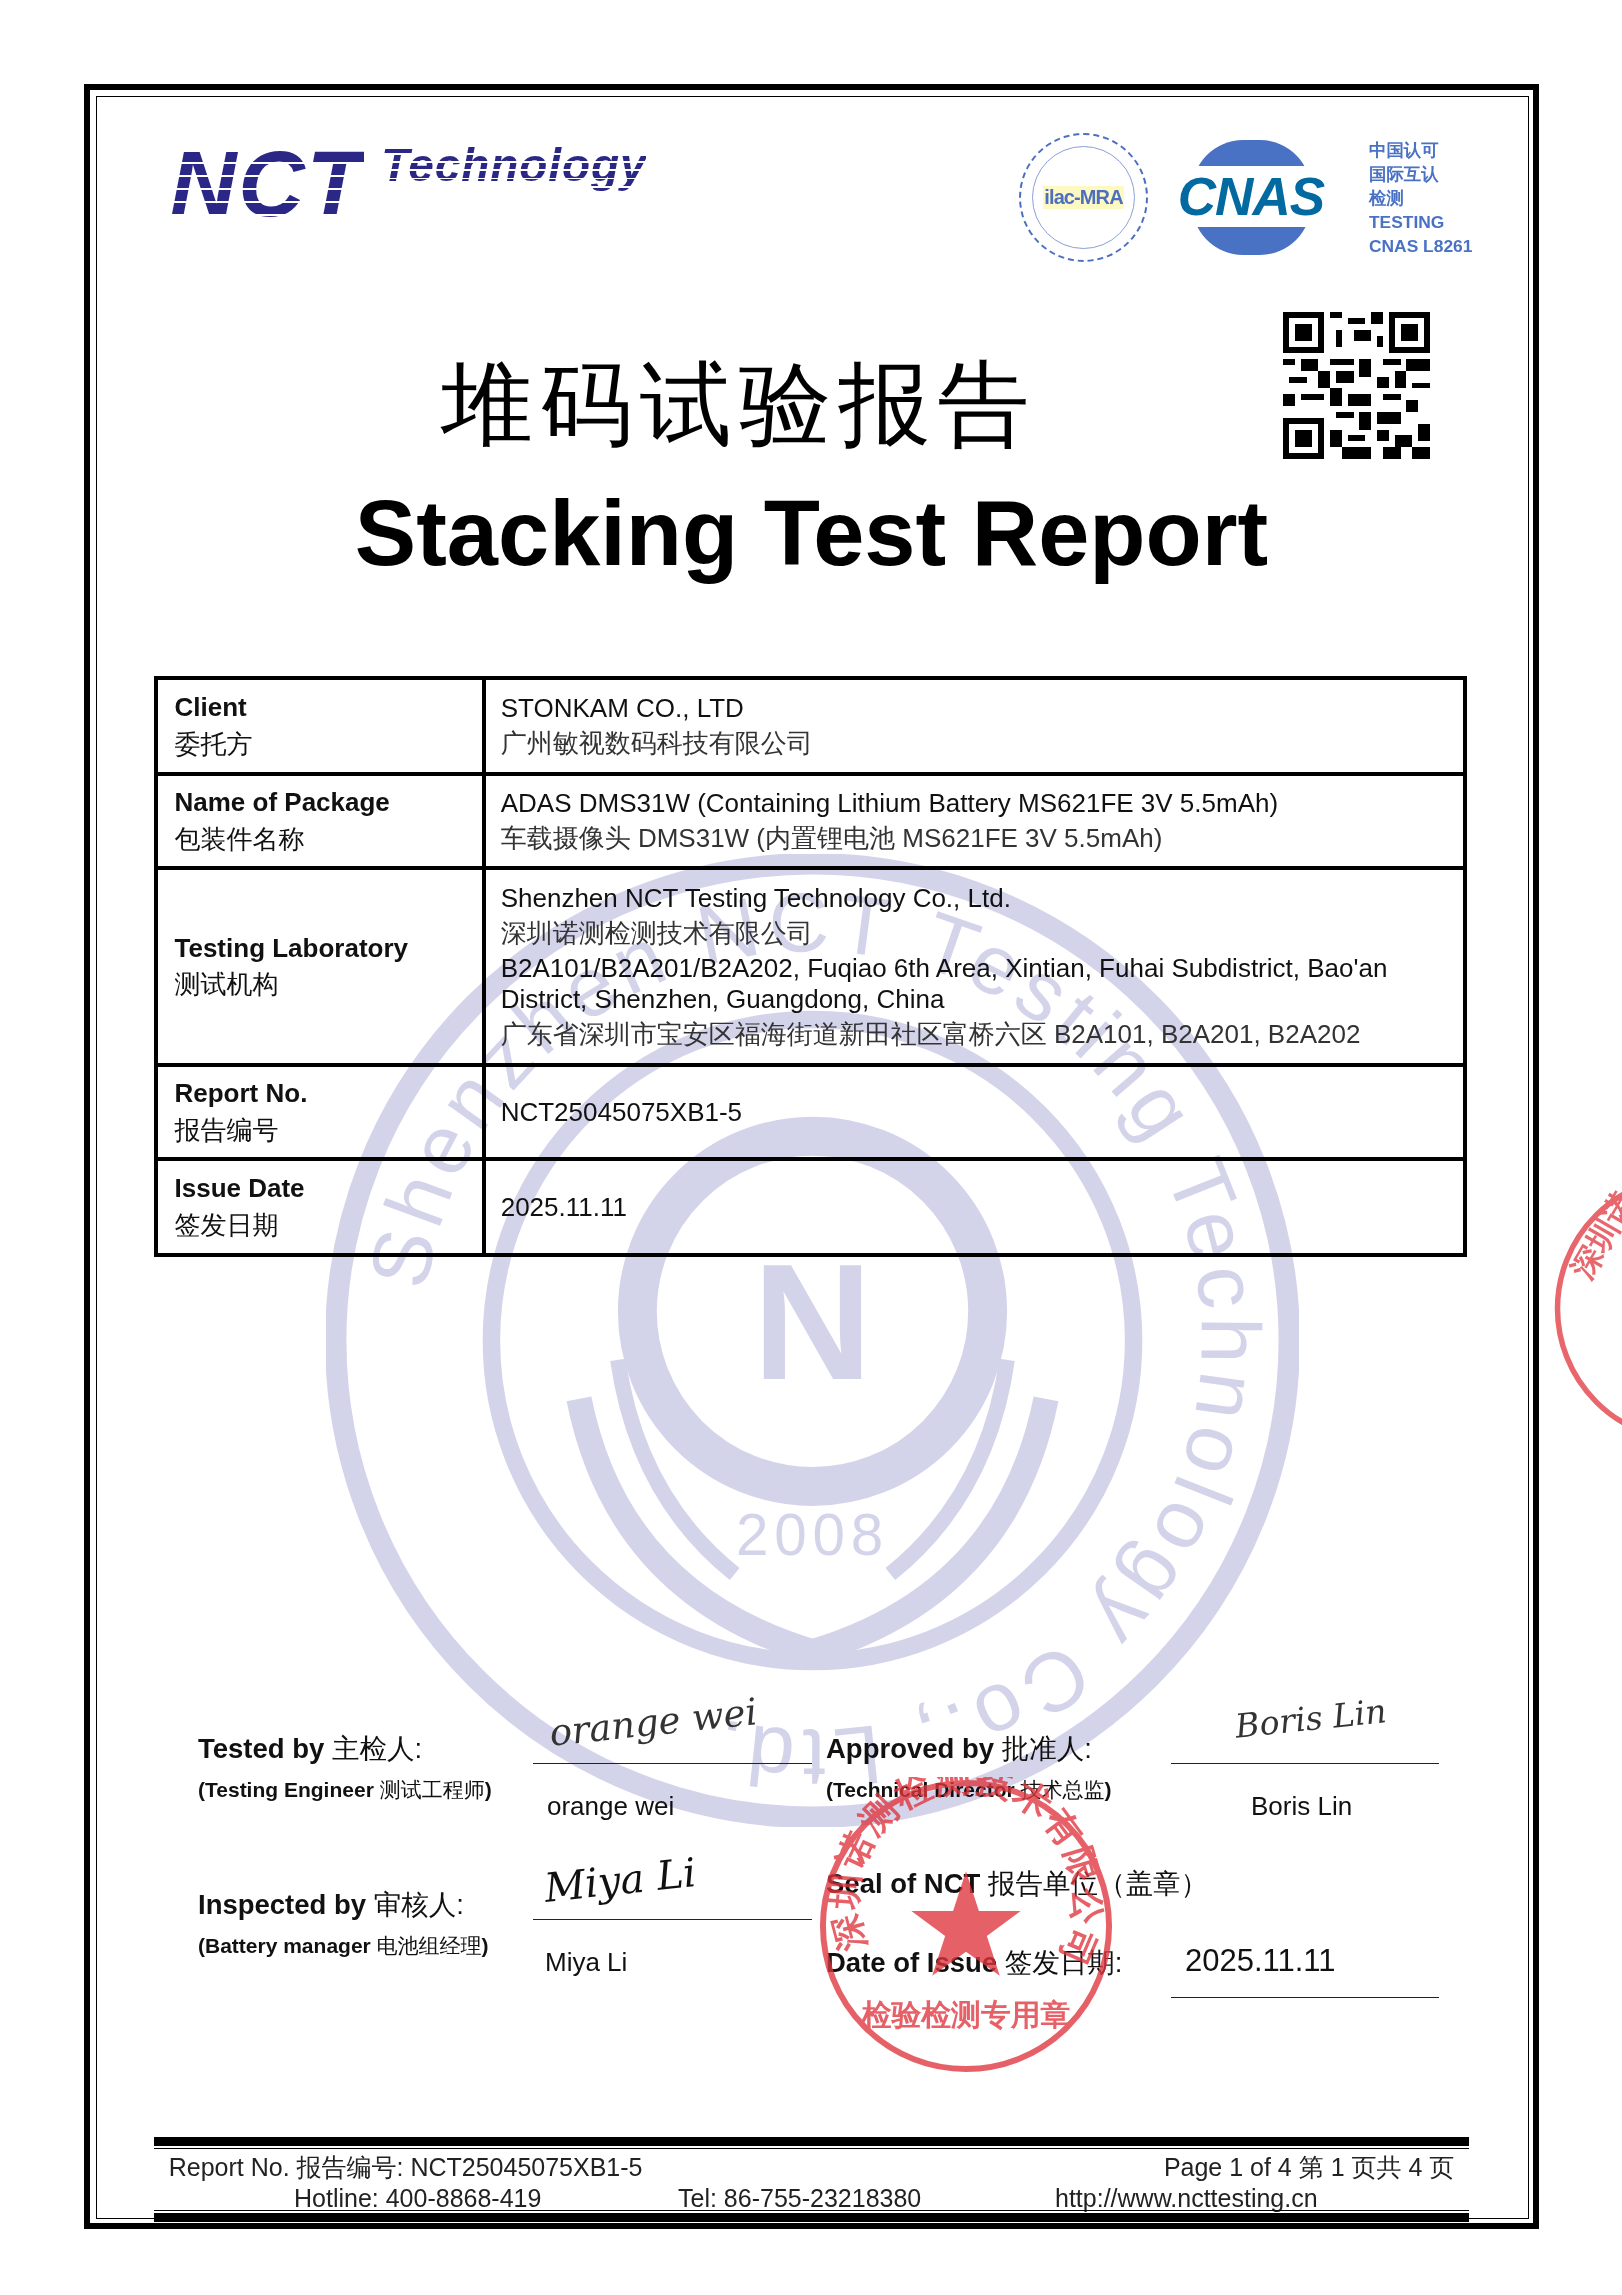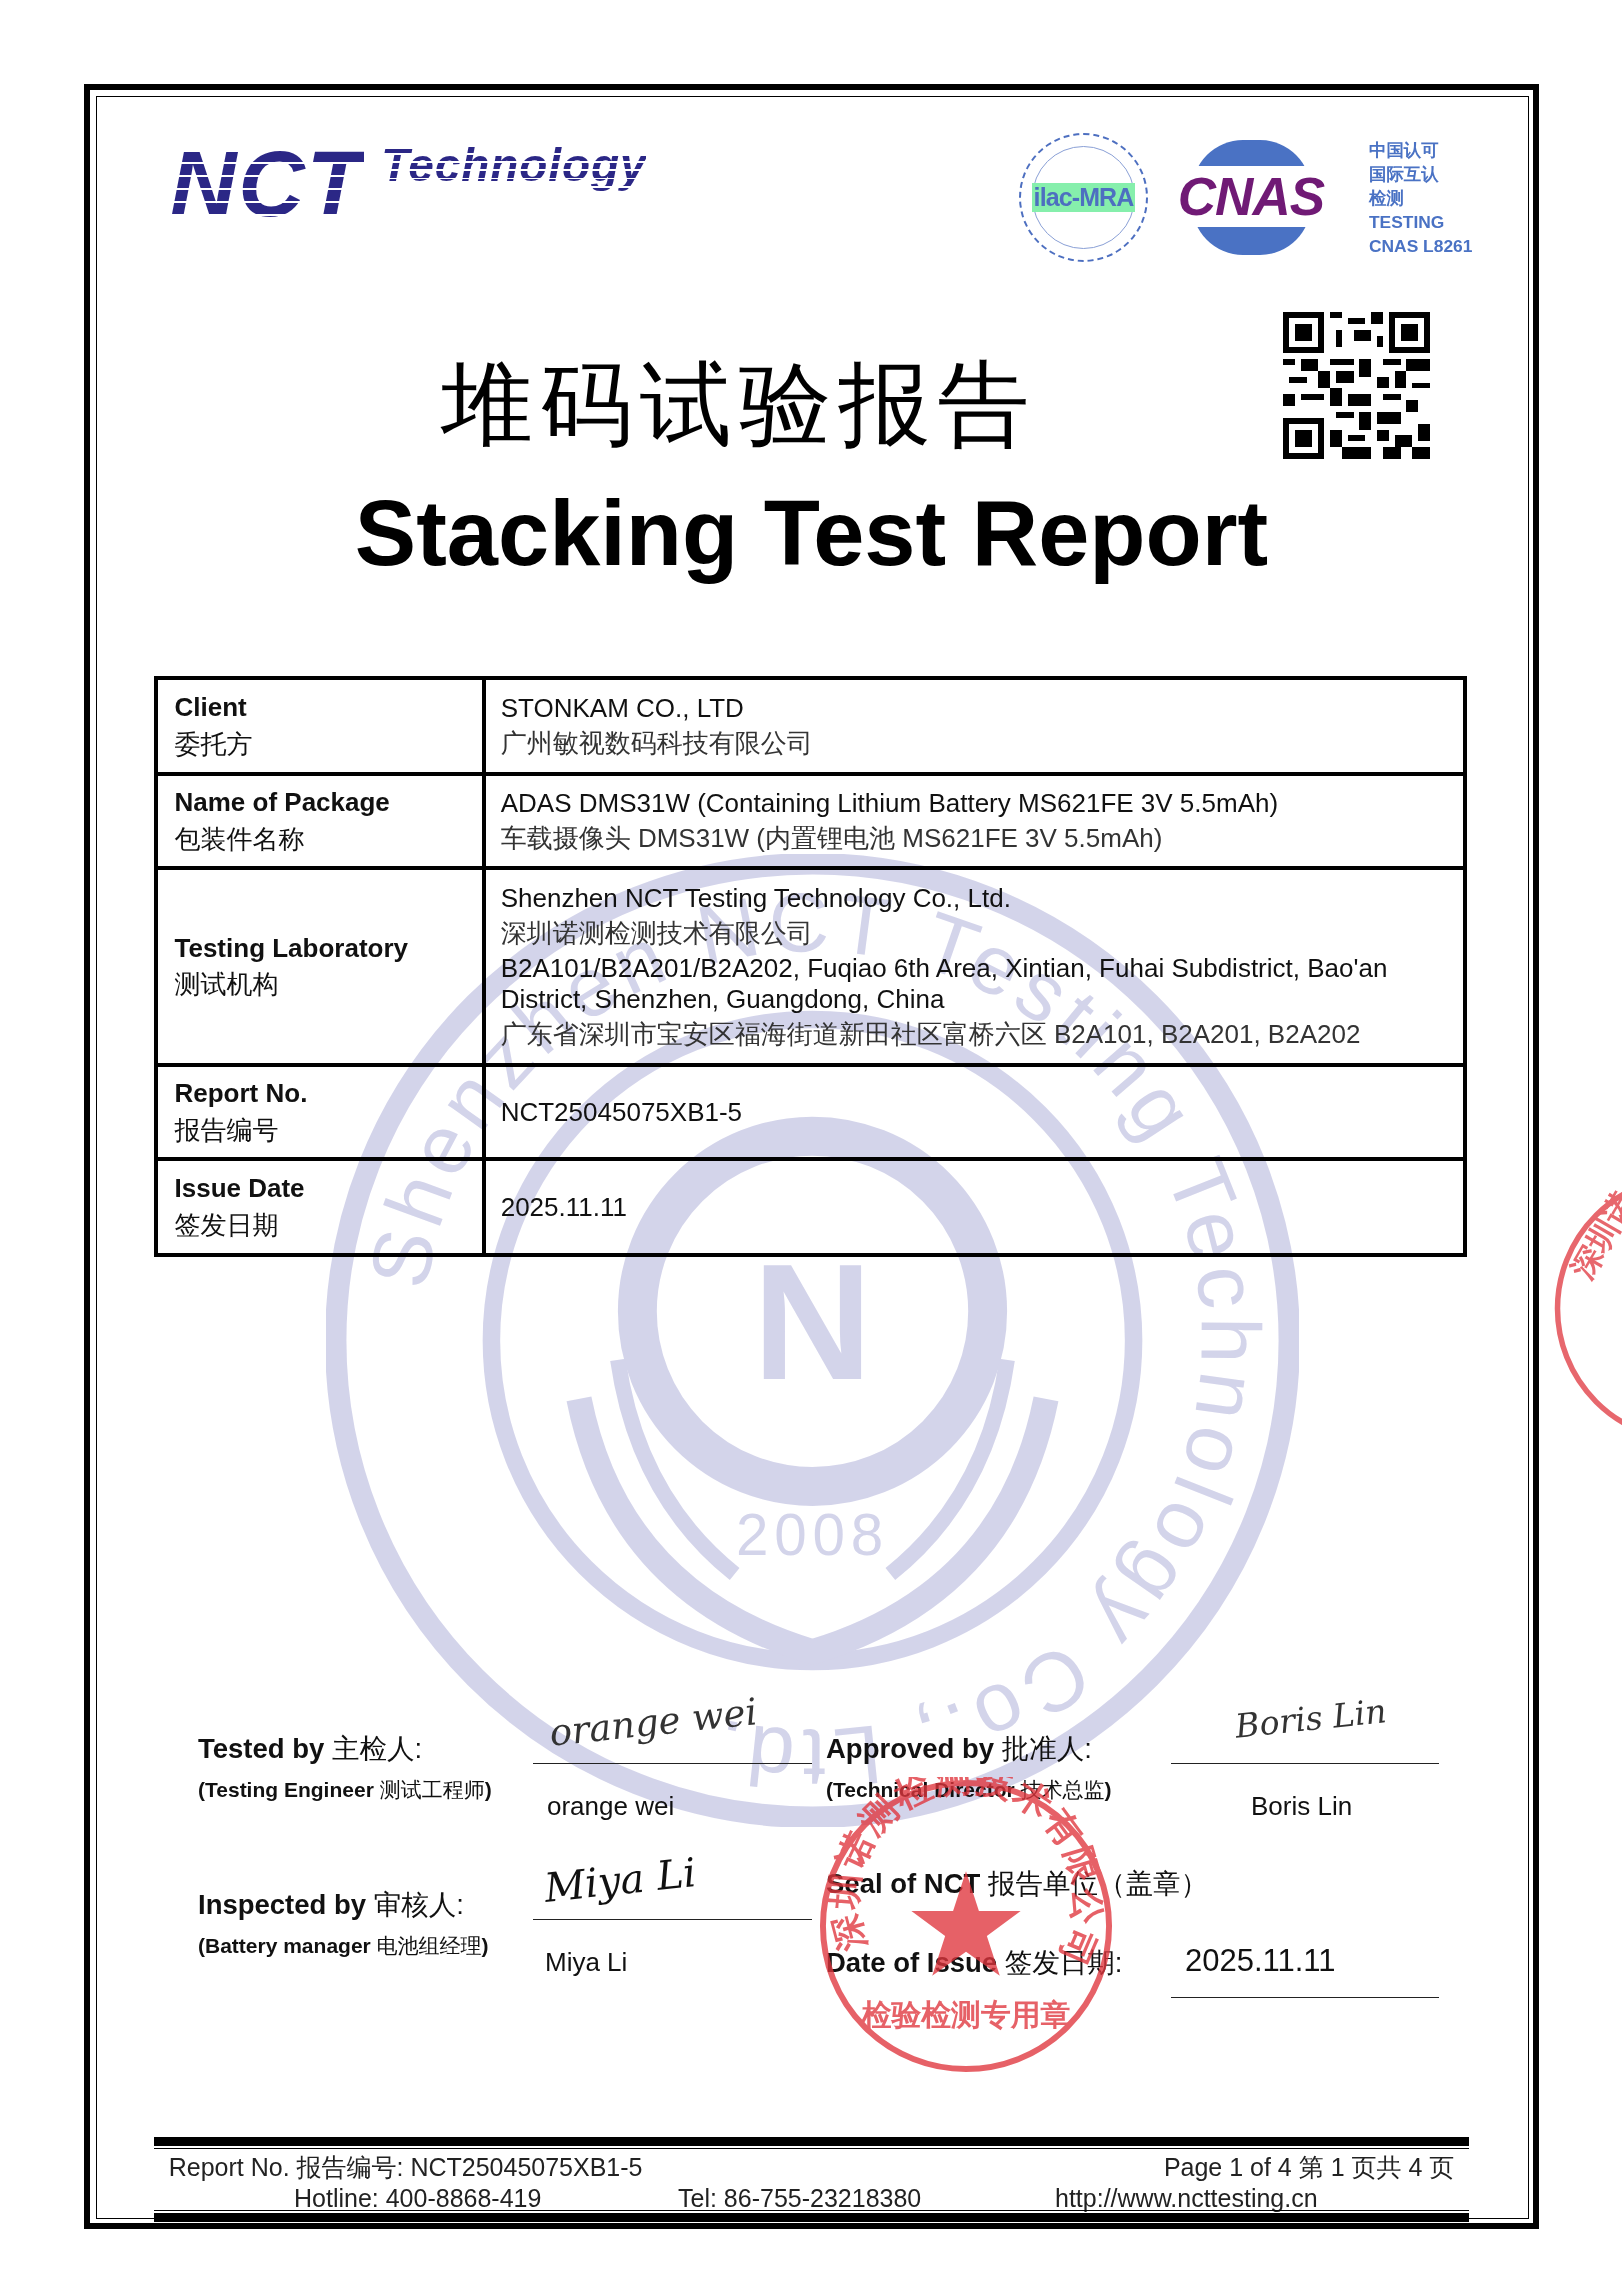--- a/index.html
+++ b/index.html
@@ -13,26 +13,26 @@
   
   .nct-logo { position: absolute; left: 170px; top: 138px; display: flex; align-items: flex-start; color: #2b2786; }
   .nct-logo .nct-mark { font-family: "Liberation Sans", sans-serif; font-weight: 700; font-style: italic; font-size: 92px; letter-spacing: 1.8px; line-height: 1;
      background: repeating-linear-gradient(to bottom, #2b2786 0 9.2px, #2b2786 9.2px 11px, #fff 11px 13px); -webkit-background-clip: text; background-clip: text; color: transparent; }
   .nct-logo .tech-word { font-family: "Liberation Sans", sans-serif; font-weight: 700; font-style: italic; font-size: 46px; margin-left: 16.5px; margin-bottom: 5.5px; letter-spacing: 0.9px;
      background: repeating-linear-gradient(to bottom, #2b2786 0 6.4px, #fff 6.4px 8.3px); -webkit-background-clip: text; background-clip: text; color: transparent; }
 
   .ilac-logo { position: absolute; left: 1019px; top: 133px; width: 129px; height: 129px; border-radius: 50%;
      border: 2.8px dashed #4d6fc0; display: flex; align-items: center; justify-content: center; color: #4d6fc0; }
   .ilac-logo .ilac-inner { position: absolute; inset: 11px; border-radius: 50%; border: 1.8px solid #8aa0d6; }
-  .ilac-logo .ilac-text { font-weight: 700; font-size: 25px; letter-spacing: -0.9px; z-index: 1; background: #86efac; padding: 0 1.8px; }
+  .ilac-logo .ilac-text { font-weight: 700; font-size: 20px; letter-spacing: -0.9px; z-index: 1; background: #fef9c3; padding: 0 1.8px; }
 
   .cnas-logo { position: absolute; left: 1175px; top: 140px; width: 152px; height: 115px; }
   .cnas-logo .arc-top { position: absolute; left: 16.5px; top: 0; width: 119px; height: 51px; border-radius: 64px 64px 0 0; background: #4a72c4; }
   .cnas-logo .arc-bot { position: absolute; left: 16.5px; top: 64px; width: 119px; height: 51px; border-radius: 0 0 64px 64px; background: #4a72c4; }
-  .cnas-logo .cnas-text { position: absolute; left: 0; top: 26px; width: 152px; text-align: center; font-weight: 700; font-style: italic; font-size: 53px; color: #701a75;
+  .cnas-logo .cnas-text { position: absolute; left: 0; top: 26px; width: 152px; text-align: center; font-weight: 700; font-style: italic; font-size: 53px; color: #0369a1;
      background: #fff; line-height: 61px; letter-spacing: -0.9px; }
 
   .cnas-caption { position: absolute; left: 1345px; top: 138px; color: #4a72c4; font-weight: 700; font-size: 17.4px; line-height: 24px; margin-left: 24px; }
 
   .qr-code { position: absolute; left: 1283px; top: 312px; width: 147px; height: 147px; }
 
   
   .title-cn { position: absolute; left: 0; width: 1478px; top: 354px; text-align: center; font-family: "DejaVu Serif", "Liberation Serif", serif; font-size: 92px; letter-spacing: 7.3px; color: #000; line-height: 1.1; }
   .title-en { position: absolute; left: 0; width: 1623px; top: 485px; text-align: center; font-family: "Liberation Sans", sans-serif; font-weight: 700; font-size: 92px; color: #000; line-height: 1.05; }
 

